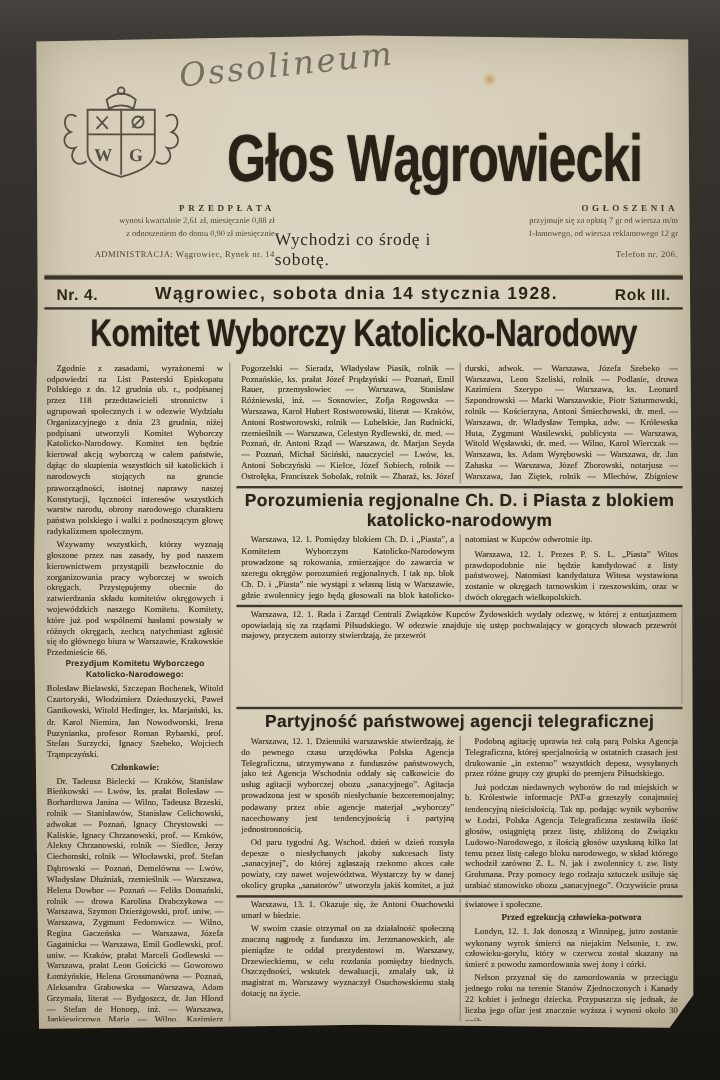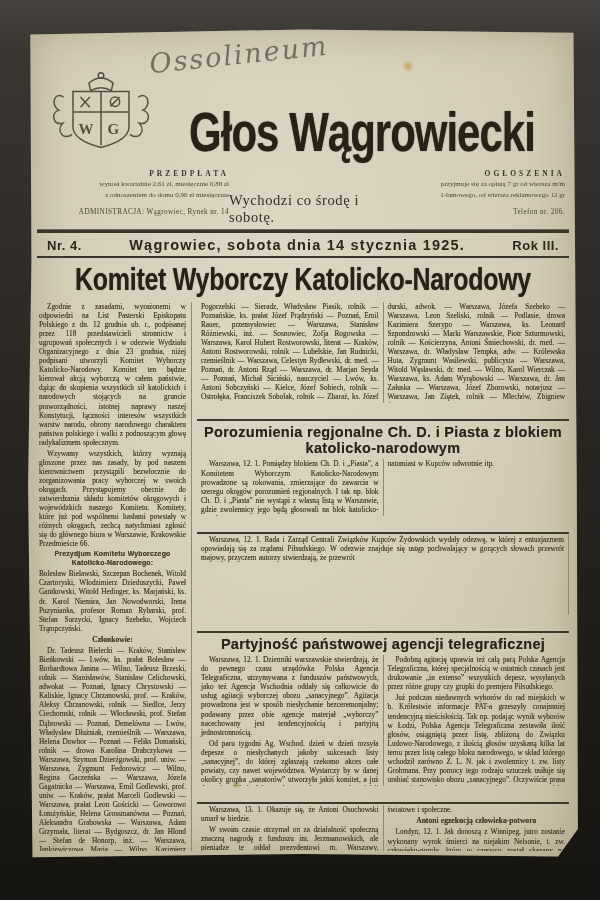--- a/index.html
+++ b/index.html
@@ -40,21 +40,21 @@
   .col-right{flex:1;min-width:0;display:flex;flex-direction:column;padding-left:5px;overflow:hidden;}
   .copy p{margin:0 0 2px;text-align:justify;font-size:7.3px;line-height:1.24;color:#483f2c;
     text-indent:8px;text-shadow:0 0 .5px rgba(72,63,44,.75);word-spacing:.4px;}
   .copy p.no-indent{text-indent:0;}
   .lead-bold{font-weight:bold;text-indent:0!important;text-align:center!important;
     font-family:"Liberation Sans",sans-serif;font-size:6.9px!important;letter-spacing:.2px;}
   .center-bold{font-weight:bold;text-indent:0!important;text-align:center!important;font-size:7.6px!important;}
   .cols2{display:flex;flex:1;min-height:0;overflow:hidden;}
   .cols2 .c{flex:1;min-width:0;padding:0 4px;overflow:hidden;}
   .cols2 .vdiv{width:1px;background:#8f8670;flex:none;}
-  section.art{flex:none;display:flex;flex-direction:column;border-top:2px solid #3d382d;margin-top:16px;padding-top:1px;overflow:hidden;}
+  section.art{flex:none;display:flex;flex-direction:column;border-top:2px solid #3d382d;margin-top:2px;padding-top:1px;overflow:hidden;}
   .names-band{height:101px;flex:none;}
   .art-poro{height:94px;}
   .art-kupcy{height:80px;}
   .art-party{height:152px;}
   .art-osuch{flex:1!important;}
   h2{margin:2px 0 3px;text-align:center;font-family:"Liberation Sans",sans-serif;font-weight:bold;
     font-size:14.5px;line-height:1.12;color:#2a241a;letter-spacing:.3px;text-shadow:0 0 .6px rgba(42,36,26,.5);}
   h2.h2-lg{font-size:18px;letter-spacing:1px;}
 </style>
 </head>
@@ -103,21 +103,21 @@
           <div class="info-line">przyjmuje się za opłatą 7 gr od wiersza m/m</div>
           <div class="info-line">1-łamowego, od wiersza reklamowego 12 gr</div>
           <div class="info-admin">Telefon nr. 206.</div>
         </div>
       </div>
 
       <div class="rule-thick"></div>
 
       <div class="dateline">
         <span class="dl-issue">Nr. 4.</span>
-        <span class="dl-date">Wągrowiec, sobota dnia 14 stycznia 1925.</span>
+        <span class="dl-date">Wągrowiec, sobota dnia 14 stycznia 1928.</span>
         <span class="dl-year">Rok III.</span>
       </div>
 
       <div class="rule-mid"></div>
 
       <h1 class="main-head">Komitet Wyborczy Katolicko-Narodowy</h1>
 
       <div class="body-grid">
 
         <div class="col-left copy">
@@ -143,20 +143,21 @@
 
           <section class="art art-poro">
             <h2>Porozumienia regjonalne Ch. D. i Piasta z blokiem katolicko-narodowym</h2>
             <div class="cols2 copy">
               <div class="c">
                 <p>Warszawa, 12. 1. Pomiędzy blokiem Ch. D. i „Piasta”, a Komitetem Wyborczym Katolicko-Narodowym prowadzone są rokowania, zmierzające do zawarcia w szeregu okręgów porozumień regjonalnych. I tak np. blok Ch. D. i „Piasta” nie wystąpi z własną listą w Warszawie, gdzie zwolennicy jego będą głosowali na blok katolicko-narodowy,</p>
               </div>
               <div class="vdiv"></div>
               <div class="c">
                 <p class="no-indent">natomiast w Kupców odwrotnie itp.</p>
+                <p>Warszawa, 12. 1. Prezes P. S. L. „Piasta” Witos prawdopodobnie nie będzie kandydować z listy państwowej. Natomiast kandydatura Witosa wystawiona zostanie w okręgach tarnowskim i rzeszowskim, oraz w dwóch okręgach wielkopolskich.</p>
               </div>
             </div>
           </section>
 
           <section class="art art-kupcy">
             <div class="cols2 copy">
               <div class="c">
                 <p>Warszawa, 12. 1. Rada i Zarząd Centrali Związków Kupców Żydowskich wydały odezwę, w której z entuzjazmem opowiadają się za rządami Piłsudskiego. W odezwie znajduje się ustęp pochwalający w gorących słowach przewrót majowy, przyczem autorzy stwierdzają, że przewrót</p>
               </div>
               <div class="vdiv"></div>
@@ -181,21 +182,21 @@
           <section class="art art-osuch">
             <div class="cols2 copy">
               <div class="c">
                 <p>Warszawa, 13. 1. Okazuje się, że Antoni Osuchowski umarł w biedzie.</p>
                 <p>W swoim czasie otrzymał on za działalność społeczną znaczną nagrodę z funduszu im. Jerzmanowskich, ale pieniądze te oddał prezydentowi m. Warszawy, Drzewieckiemu, w celu rozdania pomiędzy biednych. Oszczędności, wskutek dewaluacji, zmalały tak, iż magistrat m. Warszawy wyznaczył Osuchowskiemu stałą dotację na życie.</p>
 
               </div>
               <div class="vdiv"></div>
               <div class="c">
                 <p class="no-indent">światowe i społeczne.</p>
-                <p class="center-bold">Antoni egzekucją człowieka-potwora</p>
+                <p class="center-bold">Przed egzekucją człowieka-potwora</p>
                 <p>Londyn, 12. 1. Jak donoszą z Winnipeg, jutro zostanie wykonany wyrok śmierci na niejakim Nelsonie, t. zw. człowieku-gorylu, który w czerwcu został skazany na śmierć z powodu zamordowania swej żony i córki.</p>
                 <p>Nelson przyznał się do zamordowania w przeciągu jednego roku na terenie Stanów Zjednoczonych i Kanady 22 kobiet i jednego dziecka. Przypuszcza się jednak, że liczba jego ofiar jest znacznie wyższa i wynosi około 30 osób.</p>
 
               </div>
             </div>
           </section>
 
         </div>
       </div>
 

